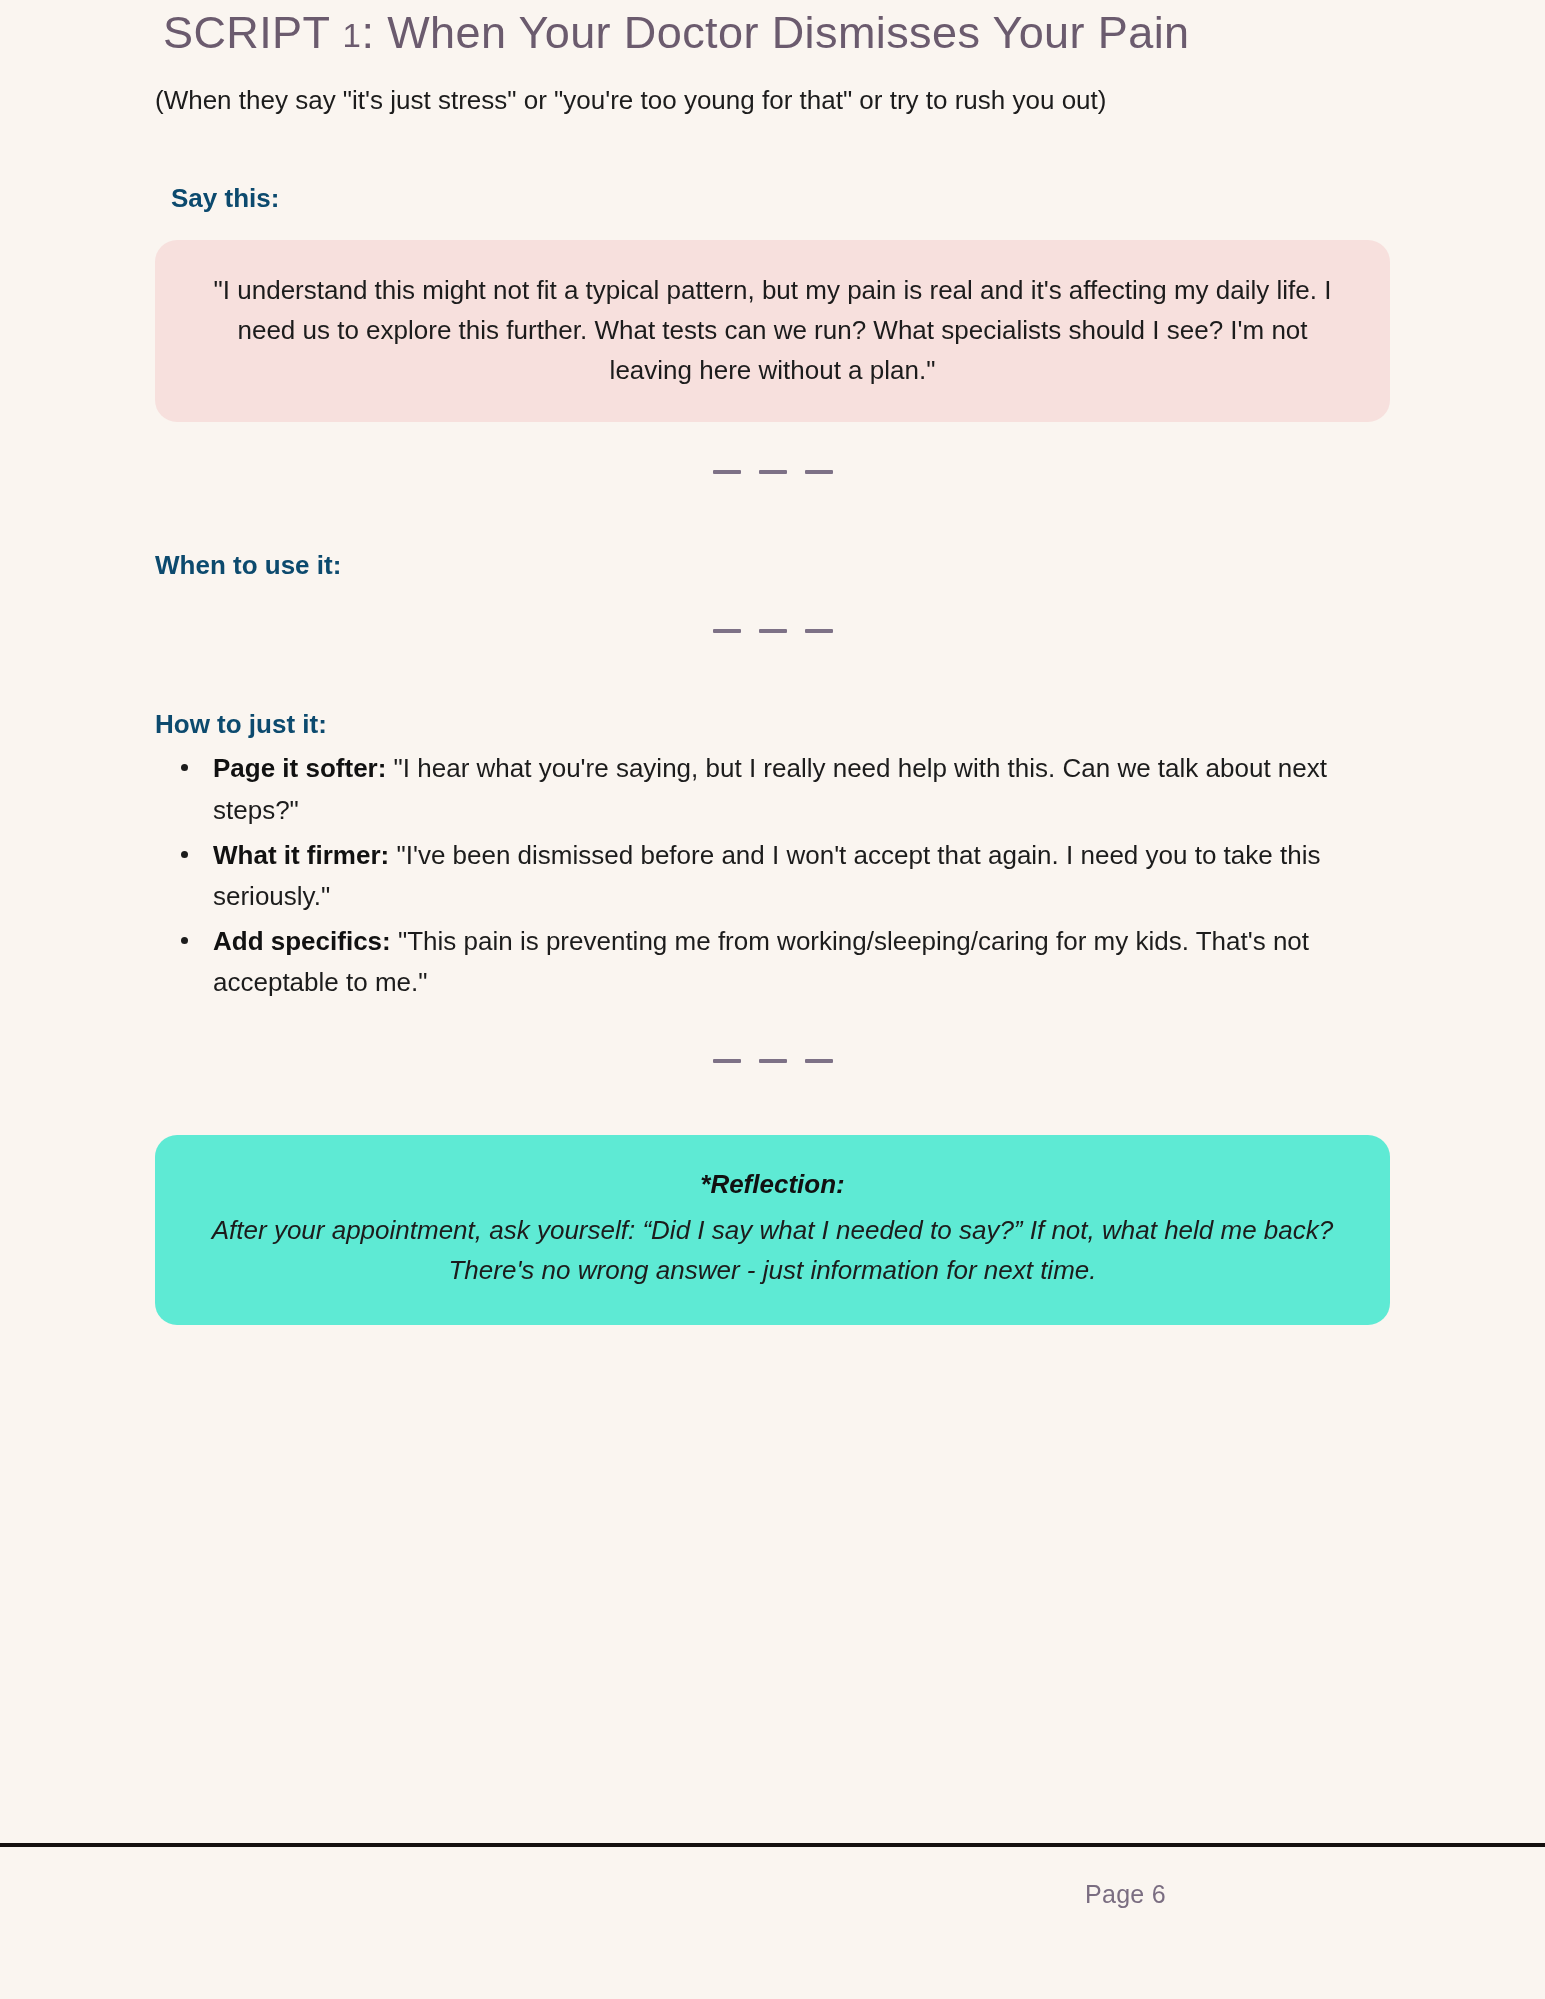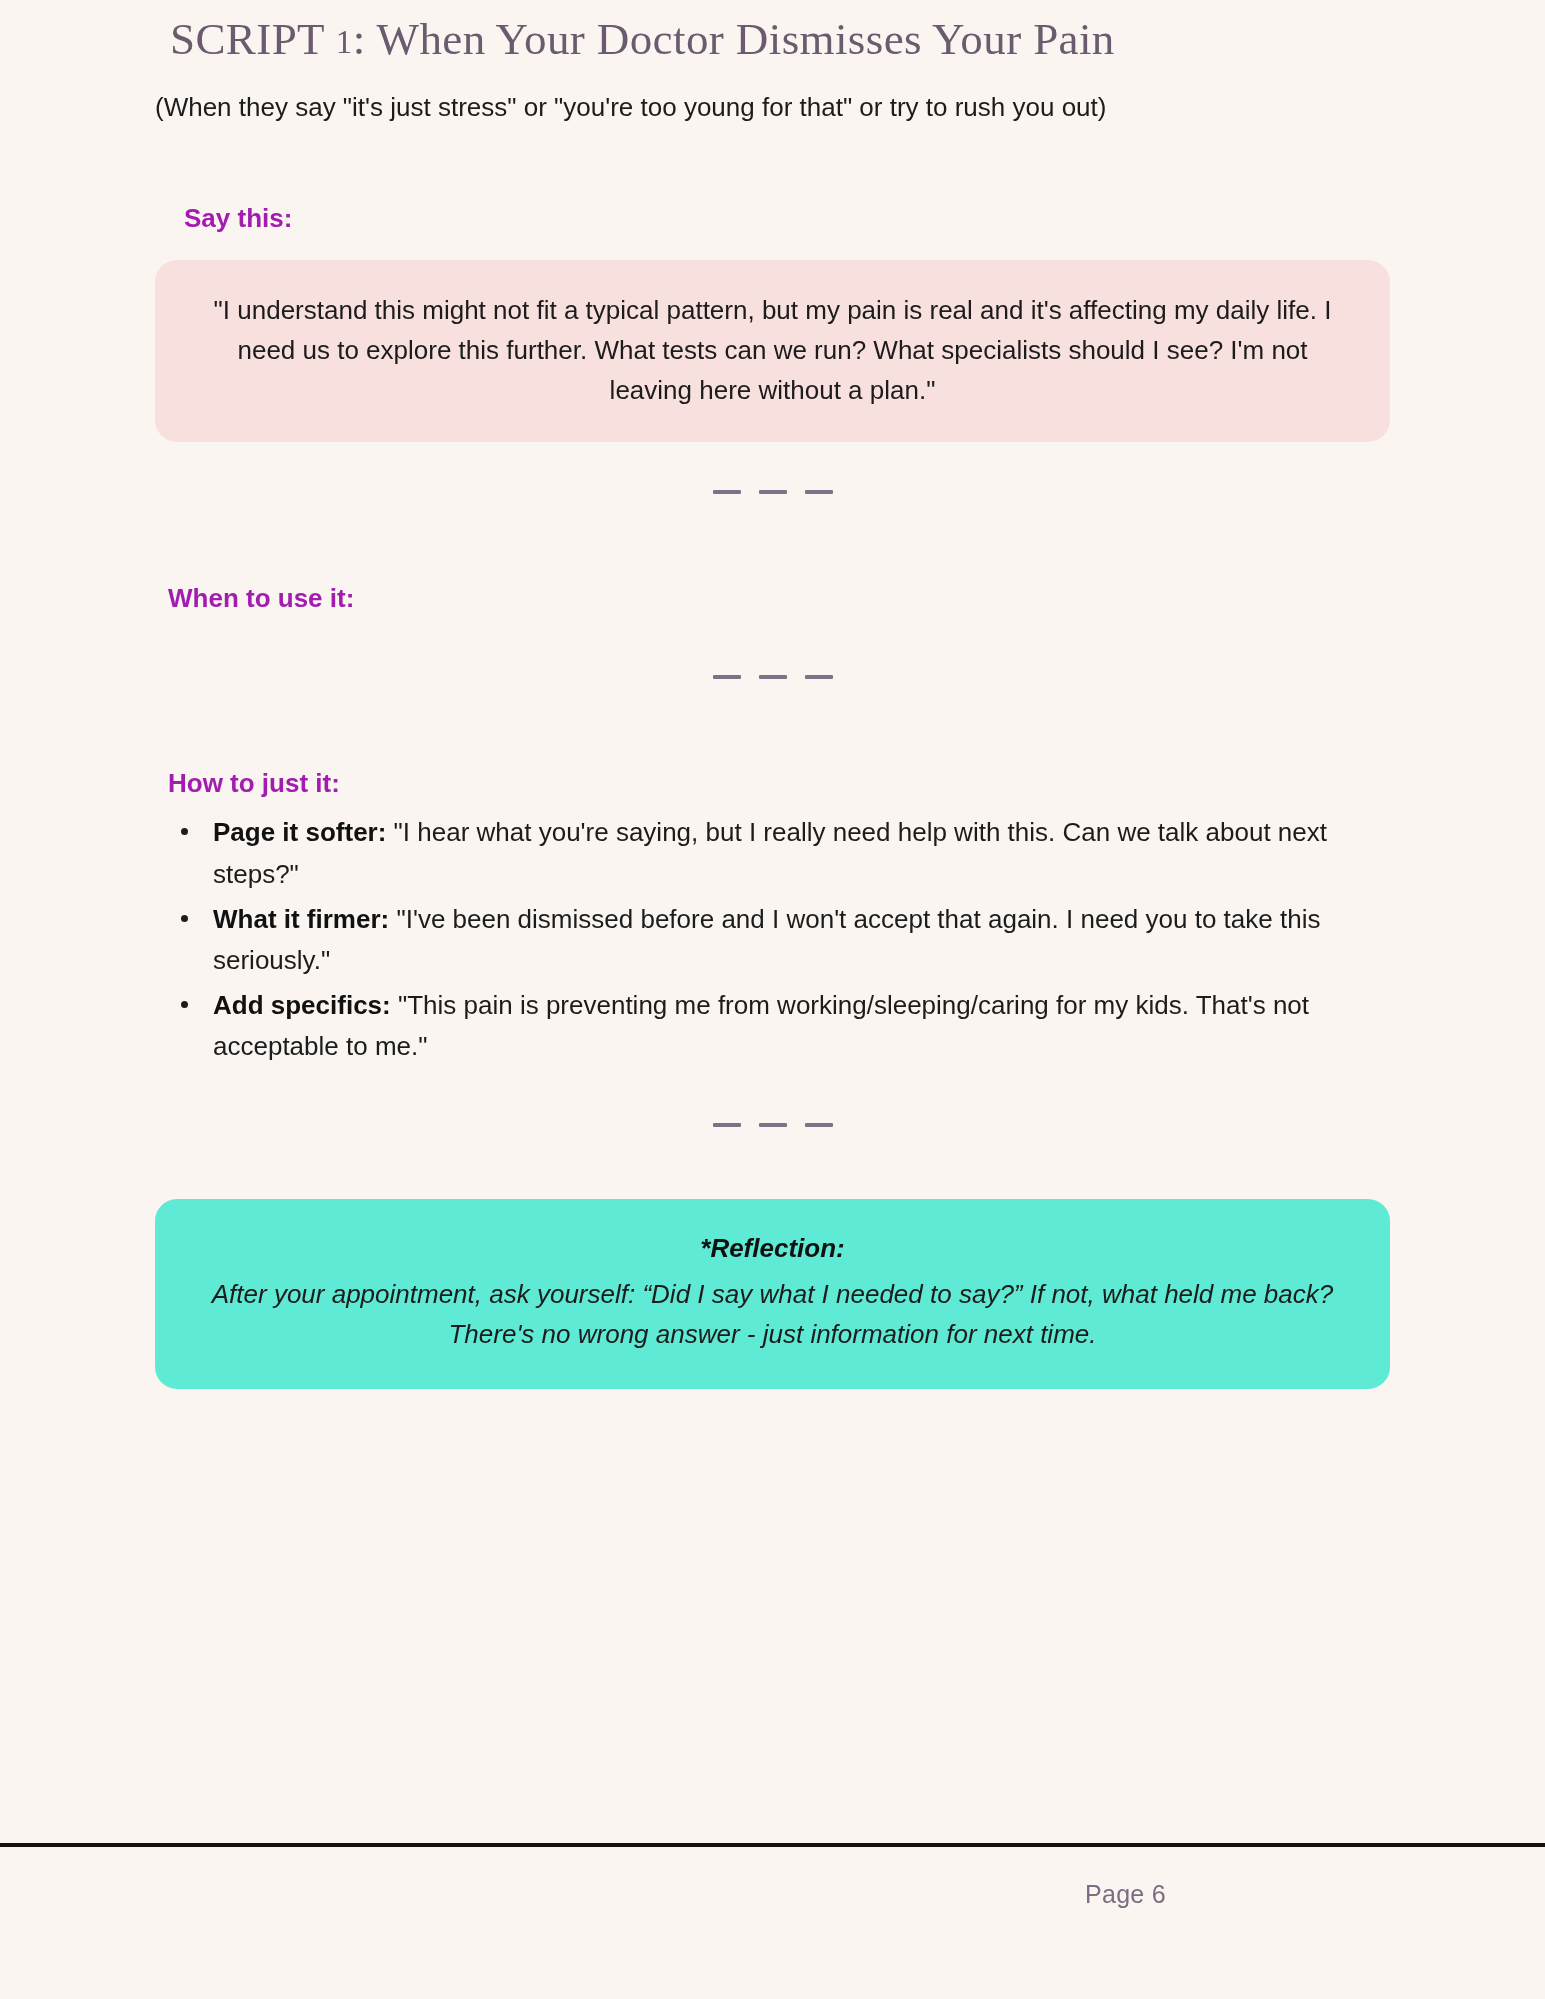--- a/index.html
+++ b/index.html
@@ -26,26 +26,26 @@
 
   .content {
     position: absolute;
     left: 155px;
     top: 0;
     width: 1235px;
   }
 
   
   .script-title {
-    font-family: Liberation Serif, serif;
+    font-family: Liberation Sans, sans-serif;
     font-size: 45px;
     font-weight: 400;
     color: #6b5b6e;
     letter-spacing: 0.4px;
-    margin: 15px;
+    margin: 8px;
     line-height: 1.1;
     white-space: nowrap;
   }
   .script-title .numeral {
     font-size: 33px;
     letter-spacing: 0.5px;
     position: relative;
     top: -1px;
   }
 
@@ -55,22 +55,22 @@
     line-height: 1.58;
     margin: 22px 0 0 0;
     color: #1c1c1c;
     width: 1225px;
   }
 
   
   .heading {
     font-size: 26px;
     font-weight: bold;
-    margin: 13px;
-    color: #a21caf;
+    margin: 0;
+    color: #0c4a6e;
   }
   .heading-say-this {
     padding-top: 62px;
     padding-left: 16px;
   }
   .heading-when {
     padding-top: 0;
   }
   .heading-how {
     padding-top: 0;

